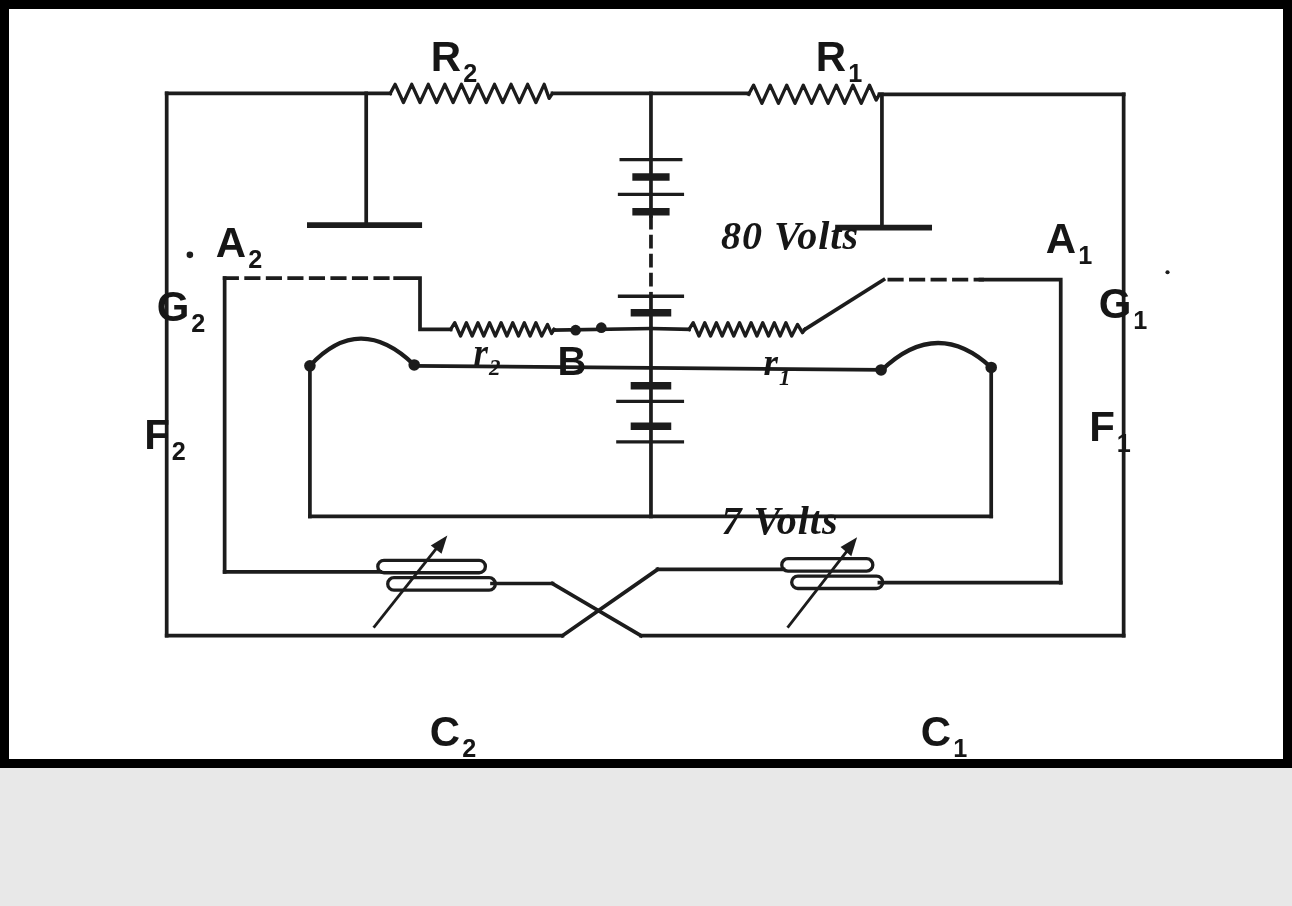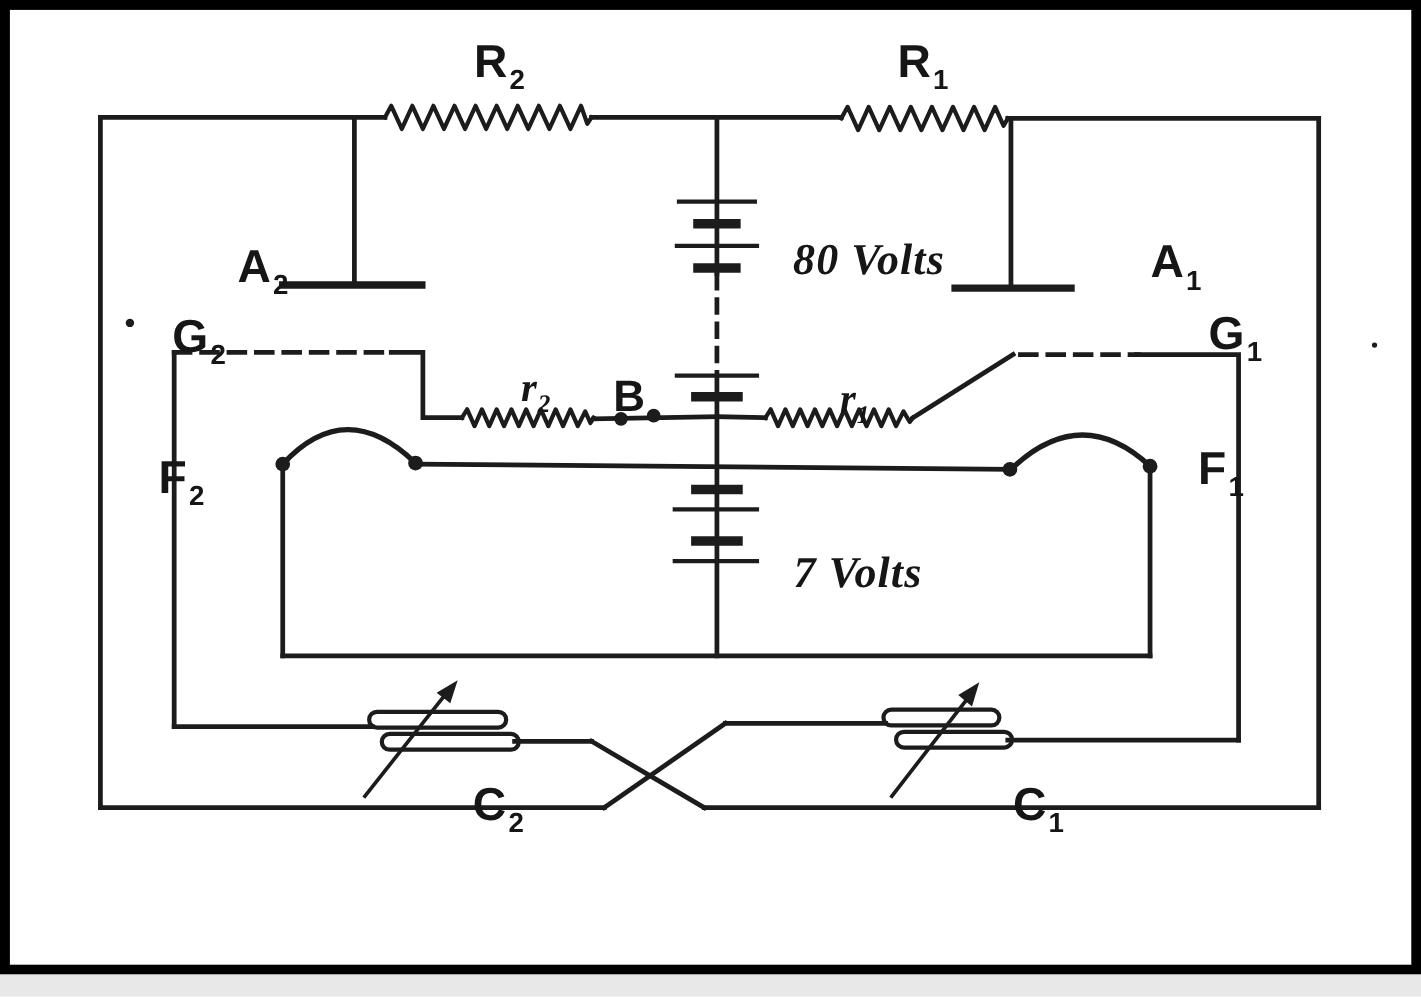--- a/index.html
+++ b/index.html
@@ -1,18 +1,18 @@
 <!DOCTYPE html>
 <html><head>
 <meta charset="utf-8">
 <style>
   html,body{margin:0;padding:0;background:#e8e8e8;}
   .page{
     position:relative;
-    width:1292px;height:886px;
+    width:1292px;height:768px;
     background:#ffffff;
     border:9px solid #000;
     box-sizing:border-box;
     overflow:hidden;
     font-family:"Liberation Sans",sans-serif;
   }
   svg.wires{position:absolute;left:0;top:0;width:100%;height:100%;}
   .lbl{
     position:absolute;
     transform:translate(-50%,-50%);

